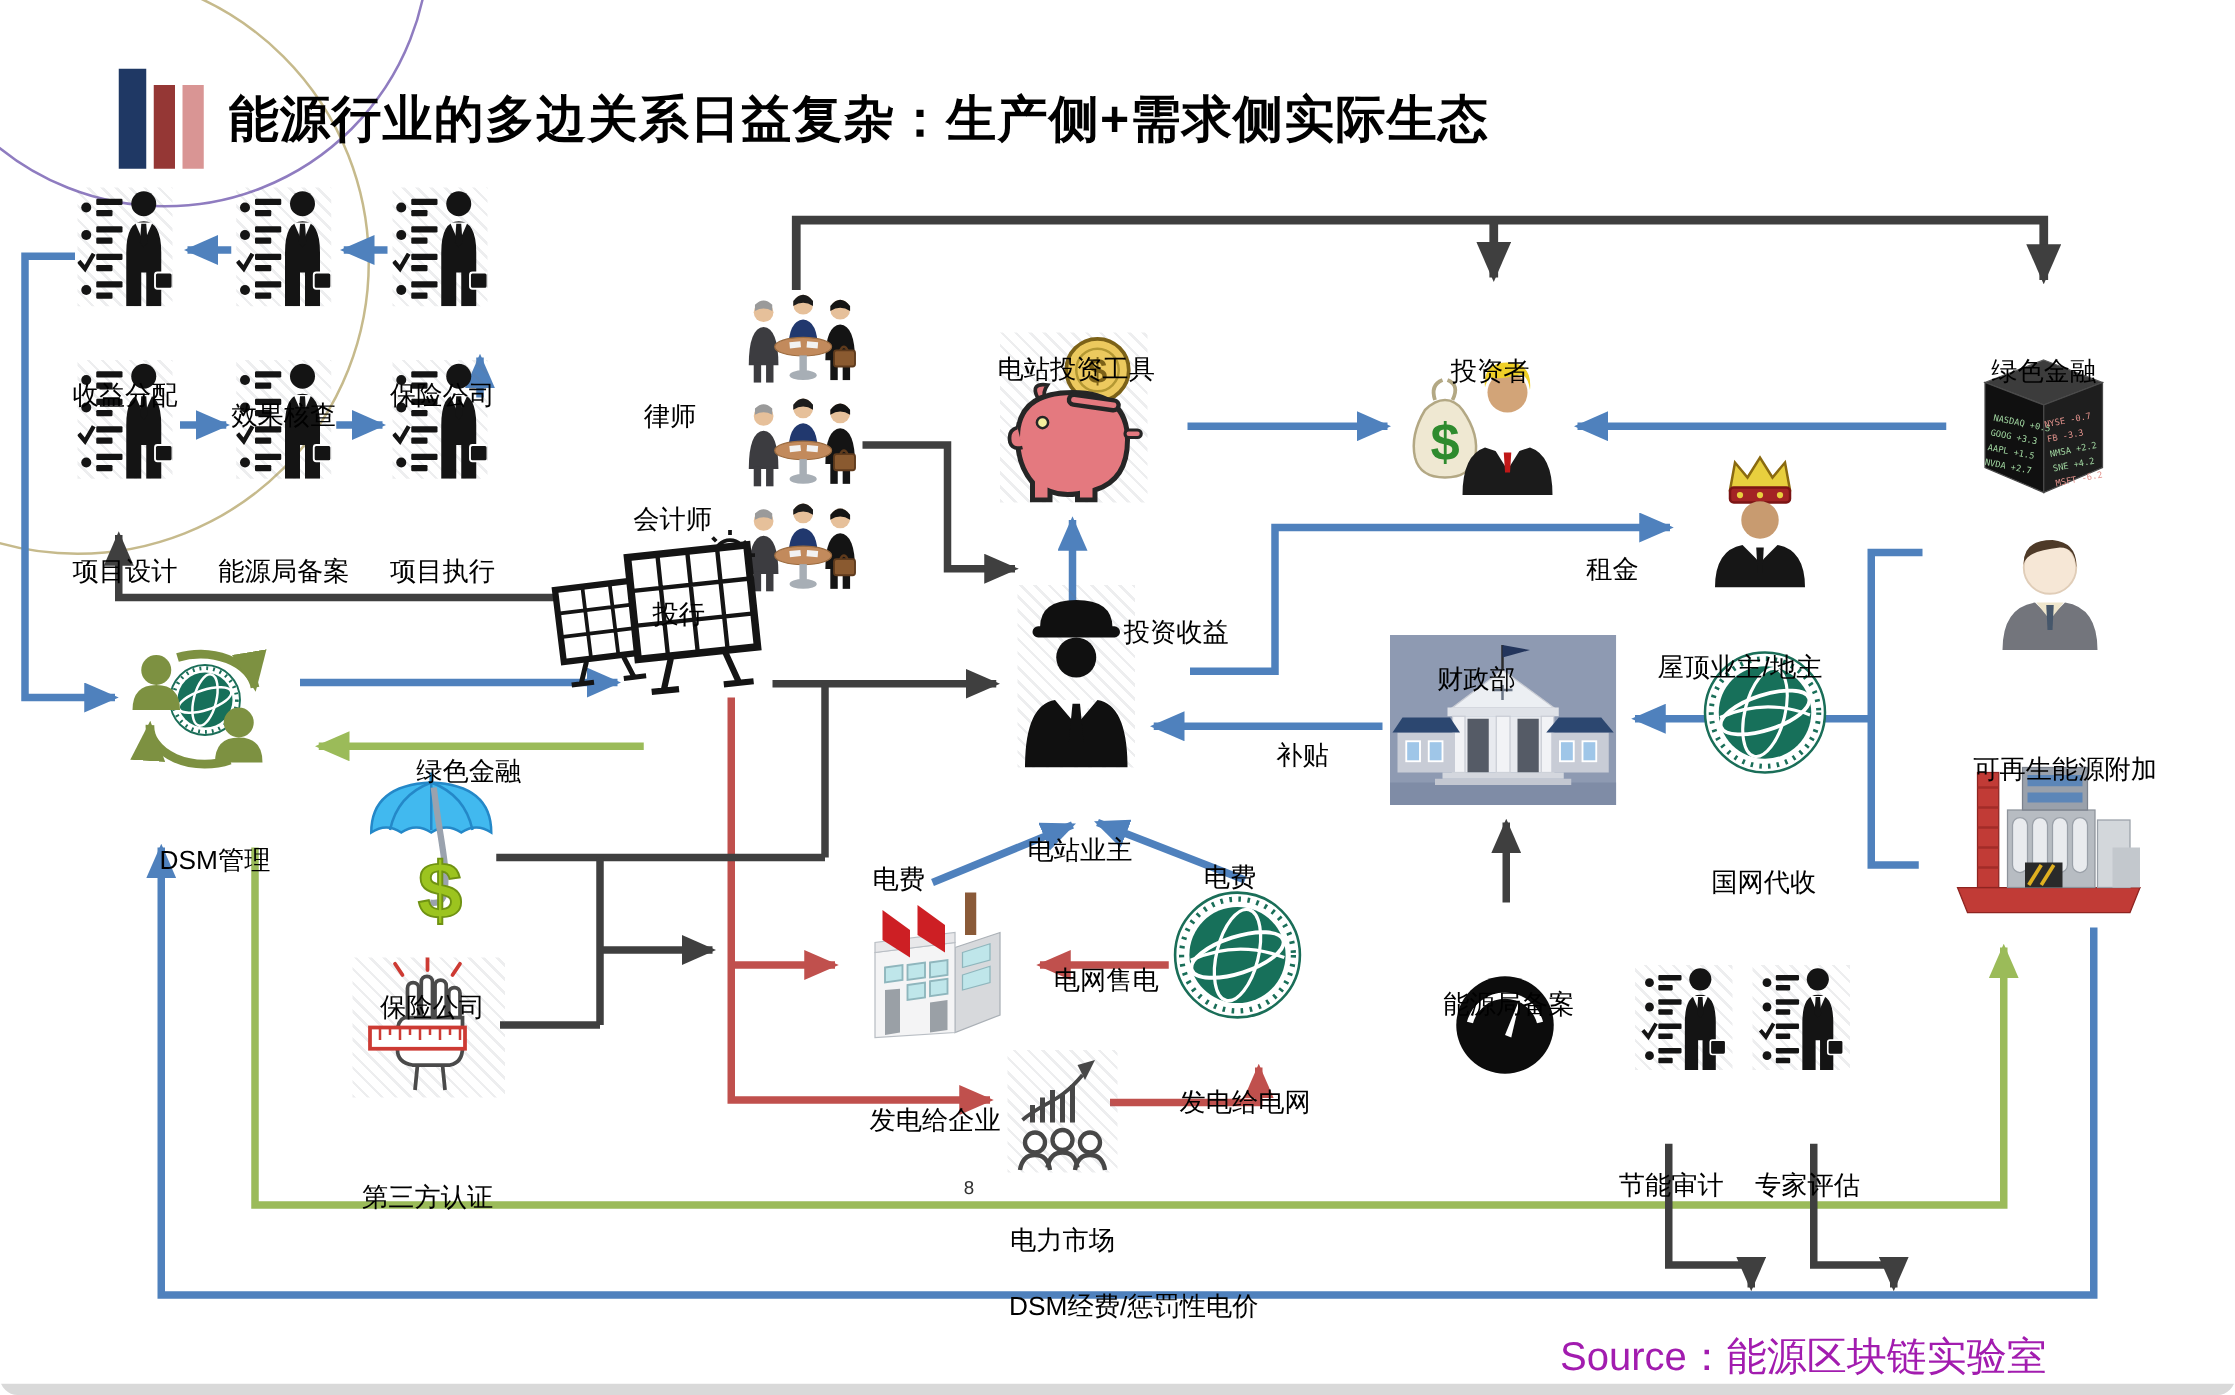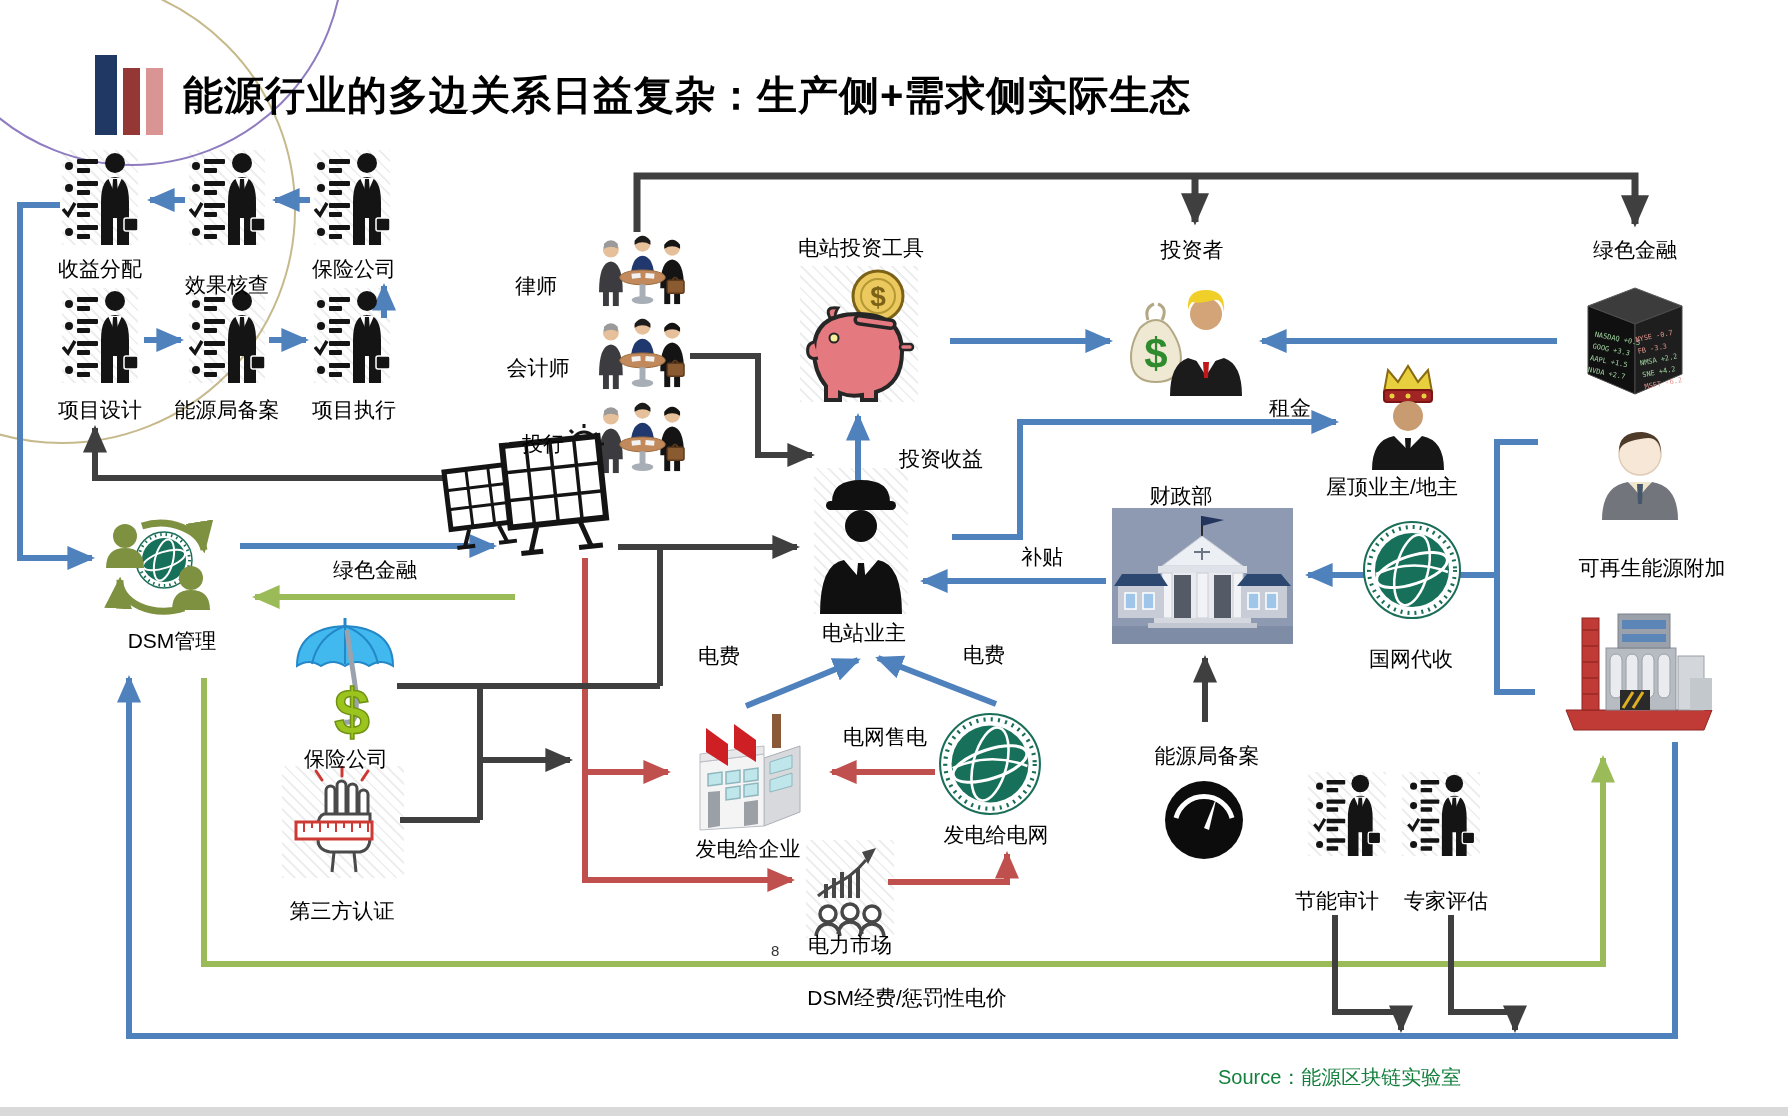--- a/index.html
+++ b/index.html
@@ -1,28 +1,28 @@
 <!DOCTYPE html>
 <html><head>
 <meta charset="utf-8">
 <style>
   html,body{margin:0;padding:0;background:#fff;}
   #canvas{position:relative;width:1788px;height:1116px;background:#fff;overflow:hidden;
-          font-family:"Liberation Sans","DejaVu Sans",sans-serif;}
+          font-family:"Liberation Sans","DejaVu Sans",sans-serif;border-radius:14px;}
   .circle{position:absolute;border-radius:50%;z-index:0;}
   .bar{position:absolute;z-index:3;}
   #title{position:absolute;left:183px;top:68px;font-size:40px;font-weight:bold;color:#000;
          letter-spacing:1px;white-space:nowrap;z-index:3;}
   #lines{position:absolute;left:0;top:0;z-index:1;}
   .icon{position:absolute;z-index:2;}
   .hatch{background:repeating-linear-gradient(45deg,rgba(110,115,125,.12) 0 2px,transparent 2px 8px);}
   .lbl{position:absolute;font-size:21px;color:#000;white-space:nowrap;z-index:3;}
-  .c{transform:translateX(-50%);text-align:center;}
+  .c{transform:translateX(-50%);text-align:center;margin-top:47px;}
   #pg{position:absolute;font-size:15px;color:#333;z-index:3;}
-  #src{position:absolute;font-size:20px;color:#15803d;z-index:3;}
+  #src{position:absolute;font-size:32px;color:#a21caf;z-index:3;margin-left:30px;}
   #strip{position:absolute;left:0;top:1107px;width:1788px;height:9px;background:#d9d9d9;z-index:3;}
   .tk{font-size:7px;font-family:"DejaVu Sans Mono",monospace;}
   .tku{fill:#9fd49f;} .tkd{fill:#e2928c;}
 </style>
 </head>
 <body>
 
 <div id="canvas">
 
   <div class="circle" style="left:-172px;top:-24px;width:464px;height:464px;border:2px solid #c6ba8c;"></div>

